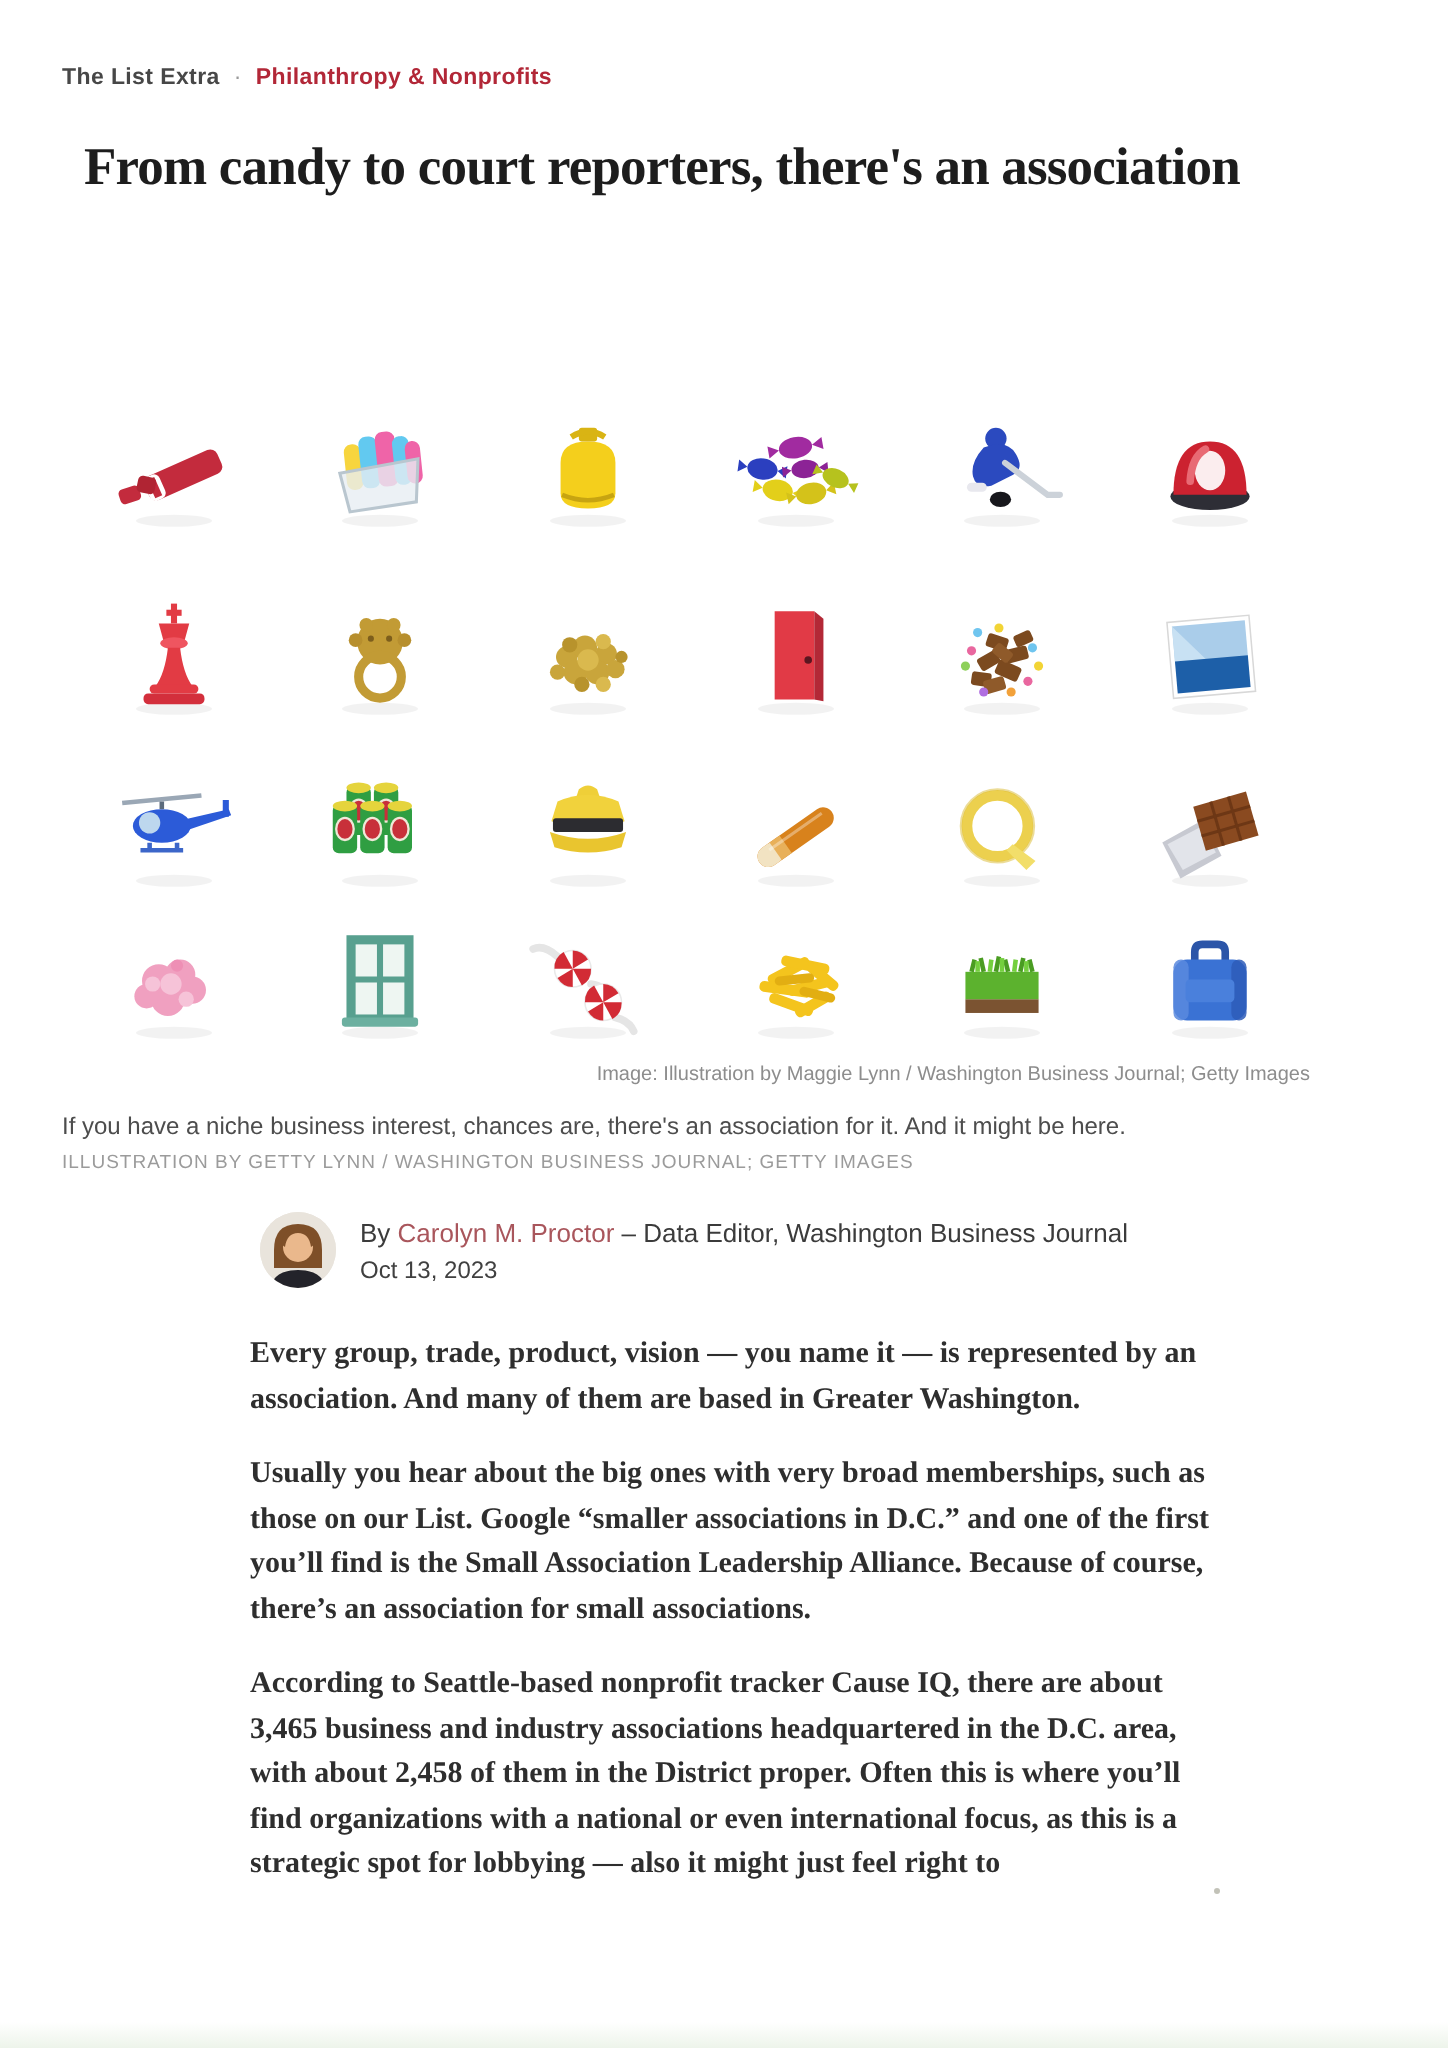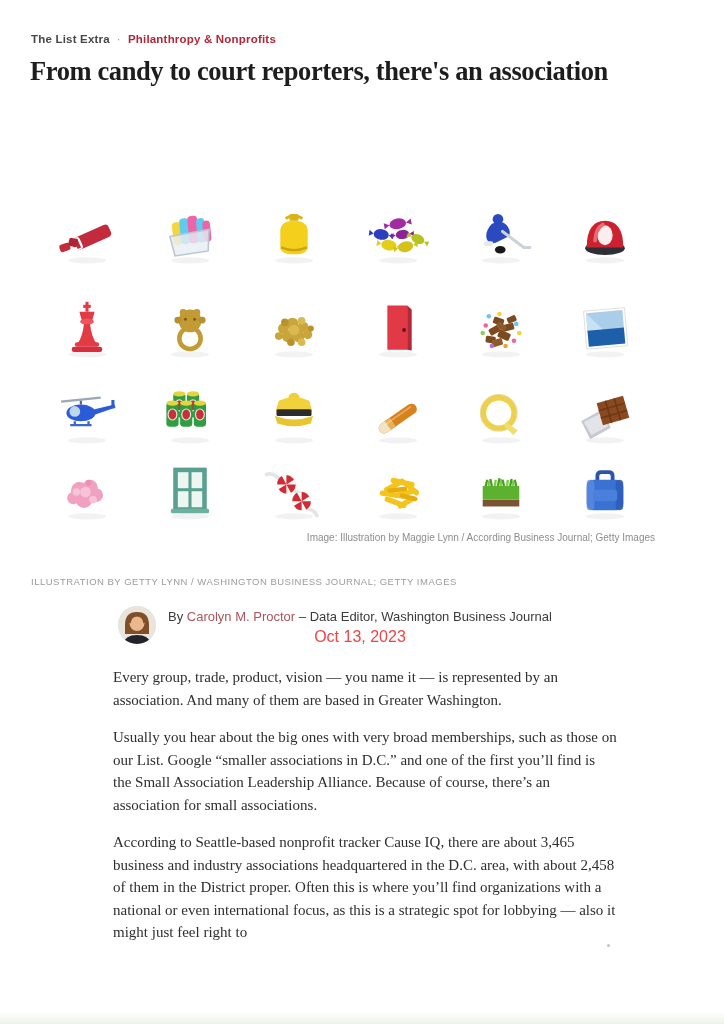--- a/index.html
+++ b/index.html
@@ -4,46 +4,46 @@
 <style>
   html,body{margin:0;padding:0;background:#fff;}
   .page{position:relative;width:724px;height:1024px;background:#fff;overflow:hidden;
         font-family:"Liberation Sans",sans-serif;}
   
   .breadcrumb{position:absolute;left:31px;top:33px;font-size:11.5px;font-weight:700;
               letter-spacing:.2px;color:#474747;}
   .breadcrumb .sep{color:#9a9a9a;margin:0 7px;font-weight:400;}
   .breadcrumb .cat{color:var(--accent,#b22737);cursor:pointer;text-decoration:none;}
   
-  .headline{position:absolute;left:30px;top:56px;width:676px;margin:0;
+  .headline{position:absolute;left:30px;top:56px;width:676px;margin:12px;
             font-family:"Liberation Serif",serif;font-weight:700;font-size:26.5px;
             line-height:1.16;color:#1d1d1d;letter-spacing:-.4px;}
   .headline span{display:block;}
   
   .hero{position:absolute;left:35px;top:188px;width:622px;height:362px;margin:0;}
   #illo-grid{display:grid;grid-template-columns:repeat(6,1fr);
              grid-template-rows:96px 92px 80px 72px;width:100%;}
   .cell{display:flex;align-items:center;justify-content:center;}
   .cell svg{width:82px;height:64px;}
   .img-credit{position:absolute;right:2px;top:344px;font-size:10px;color:#8d8d8d;}
   
   .caption{position:absolute;left:31px;top:556px;width:650px;font-size:12px;color:#4d4d4d;}
   .caption-credit{position:absolute;left:31px;top:576px;font-size:9.5px;
                   letter-spacing:.5px;color:#9b9b9b;}
   
-  .byline{position:absolute;left:118px;top:606px;display:flex;gap:12px;align-items:flex-start;}
+  .byline{position:absolute;left:130px;top:606px;display:flex;gap:12px;align-items:flex-start;}
   .avatar{width:38px;height:38px;border-radius:50%;overflow:hidden;display:block;background:#e9e4dc;flex:none;}
   .avatar svg{width:38px;height:38px;display:block;}
   .byline-line1{font-size:13px;color:#3b3b3b;margin-top:3px;}
   .byline-line1 a{color:var(--link,#a9565c);text-decoration:none;cursor:pointer;}
-  .byline-date{font-size:16px;color:#ef4444;margin-top:4px;text-align:center;}
+  .byline-date{font-size:12px;color:#404040;margin-top:4px;}
   
   .article{position:absolute;left:113px;top:666px;width:504px;
            font-family:"Liberation Serif",serif;font-size:15px;line-height:1.5;color:#2e2e2e;}
-  .article p{margin:0 0 15px 0;}
+  .article p{margin:0 0 15px 12px;font-weight:bold;}
   
   .scan-edge{position:absolute;left:0;bottom:0;width:100%;height:13px;
              background:linear-gradient(to bottom,rgba(238,245,236,0),#edf4ea);}
   .scan-dot{position:absolute;left:607px;top:944px;width:3px;height:3px;border-radius:50%;
             background:#a8a89a;opacity:.7;}
 </style>
 </head>
 <body>
 
 <div class="page" style="--accent: #b22737; --link: #a9565c;">
@@ -414,23 +414,24 @@
           <svg viewBox="0 0 100 84" aria-hidden="true">
             <ellipse cx="50" cy="74" rx="25" ry="4" fill="#000" opacity=".05"></ellipse>
             <path d="M40 28 v-7 q0-5 5-5 h10 q5 0 5 5 v7" fill="none" stroke="#2b55a8" stroke-width="5"></path>
             <rect x="26" y="26" width="48" height="40" rx="9" fill="#3a72d4"></rect>
             <rect x="26" y="26" width="10" height="40" rx="5" fill="#5a8ade" opacity=".85"></rect>
             <rect x="64" y="26" width="10" height="40" rx="5" fill="#2e5cb8" opacity=".85"></rect>
             <rect x="34" y="39" width="32" height="15" rx="3" fill="#4a80dc"></rect>
           </svg>
         </div>
       </div>
-    <div class="img-credit">Image: Illustration by Maggie Lynn / According Business Journal; Getty Images</div>
+    <div class="img-credit">Image: Illustration by Maggie Lynn / Washington Business Journal; Getty Images</div>
   </figure>
 
+  <div class="caption">If you have a niche business interest, chances are, there's an association for it. And it might be here.</div>
   <div class="caption-credit">ILLUSTRATION BY GETTY LYNN / WASHINGTON BUSINESS JOURNAL; GETTY IMAGES</div>
 
   <div class="byline">
     <span class="avatar">
       <svg viewBox="0 0 38 38">
         <rect width="38" height="38" fill="#e9e4dc"></rect>
         <path d="M7 19 q0-13 12-13 q12 0 12 13 v9 h-24 Z" fill="#7e4f28"></path>
         <circle cx="19" cy="17.5" r="7.5" fill="#eab88c"></circle>
         <path d="M10.5 16 q1.5-8.5 8.5-8 q7.5-.5 8.5 8 l-2 1.5 q-1-7-6.5-7 q-5.5 0-6.5 7 Z" fill="#7e4f28"></path>
         <path d="M5 38 q2-9 14-9 q12 0 14 9 Z" fill="#23232a"></path>

